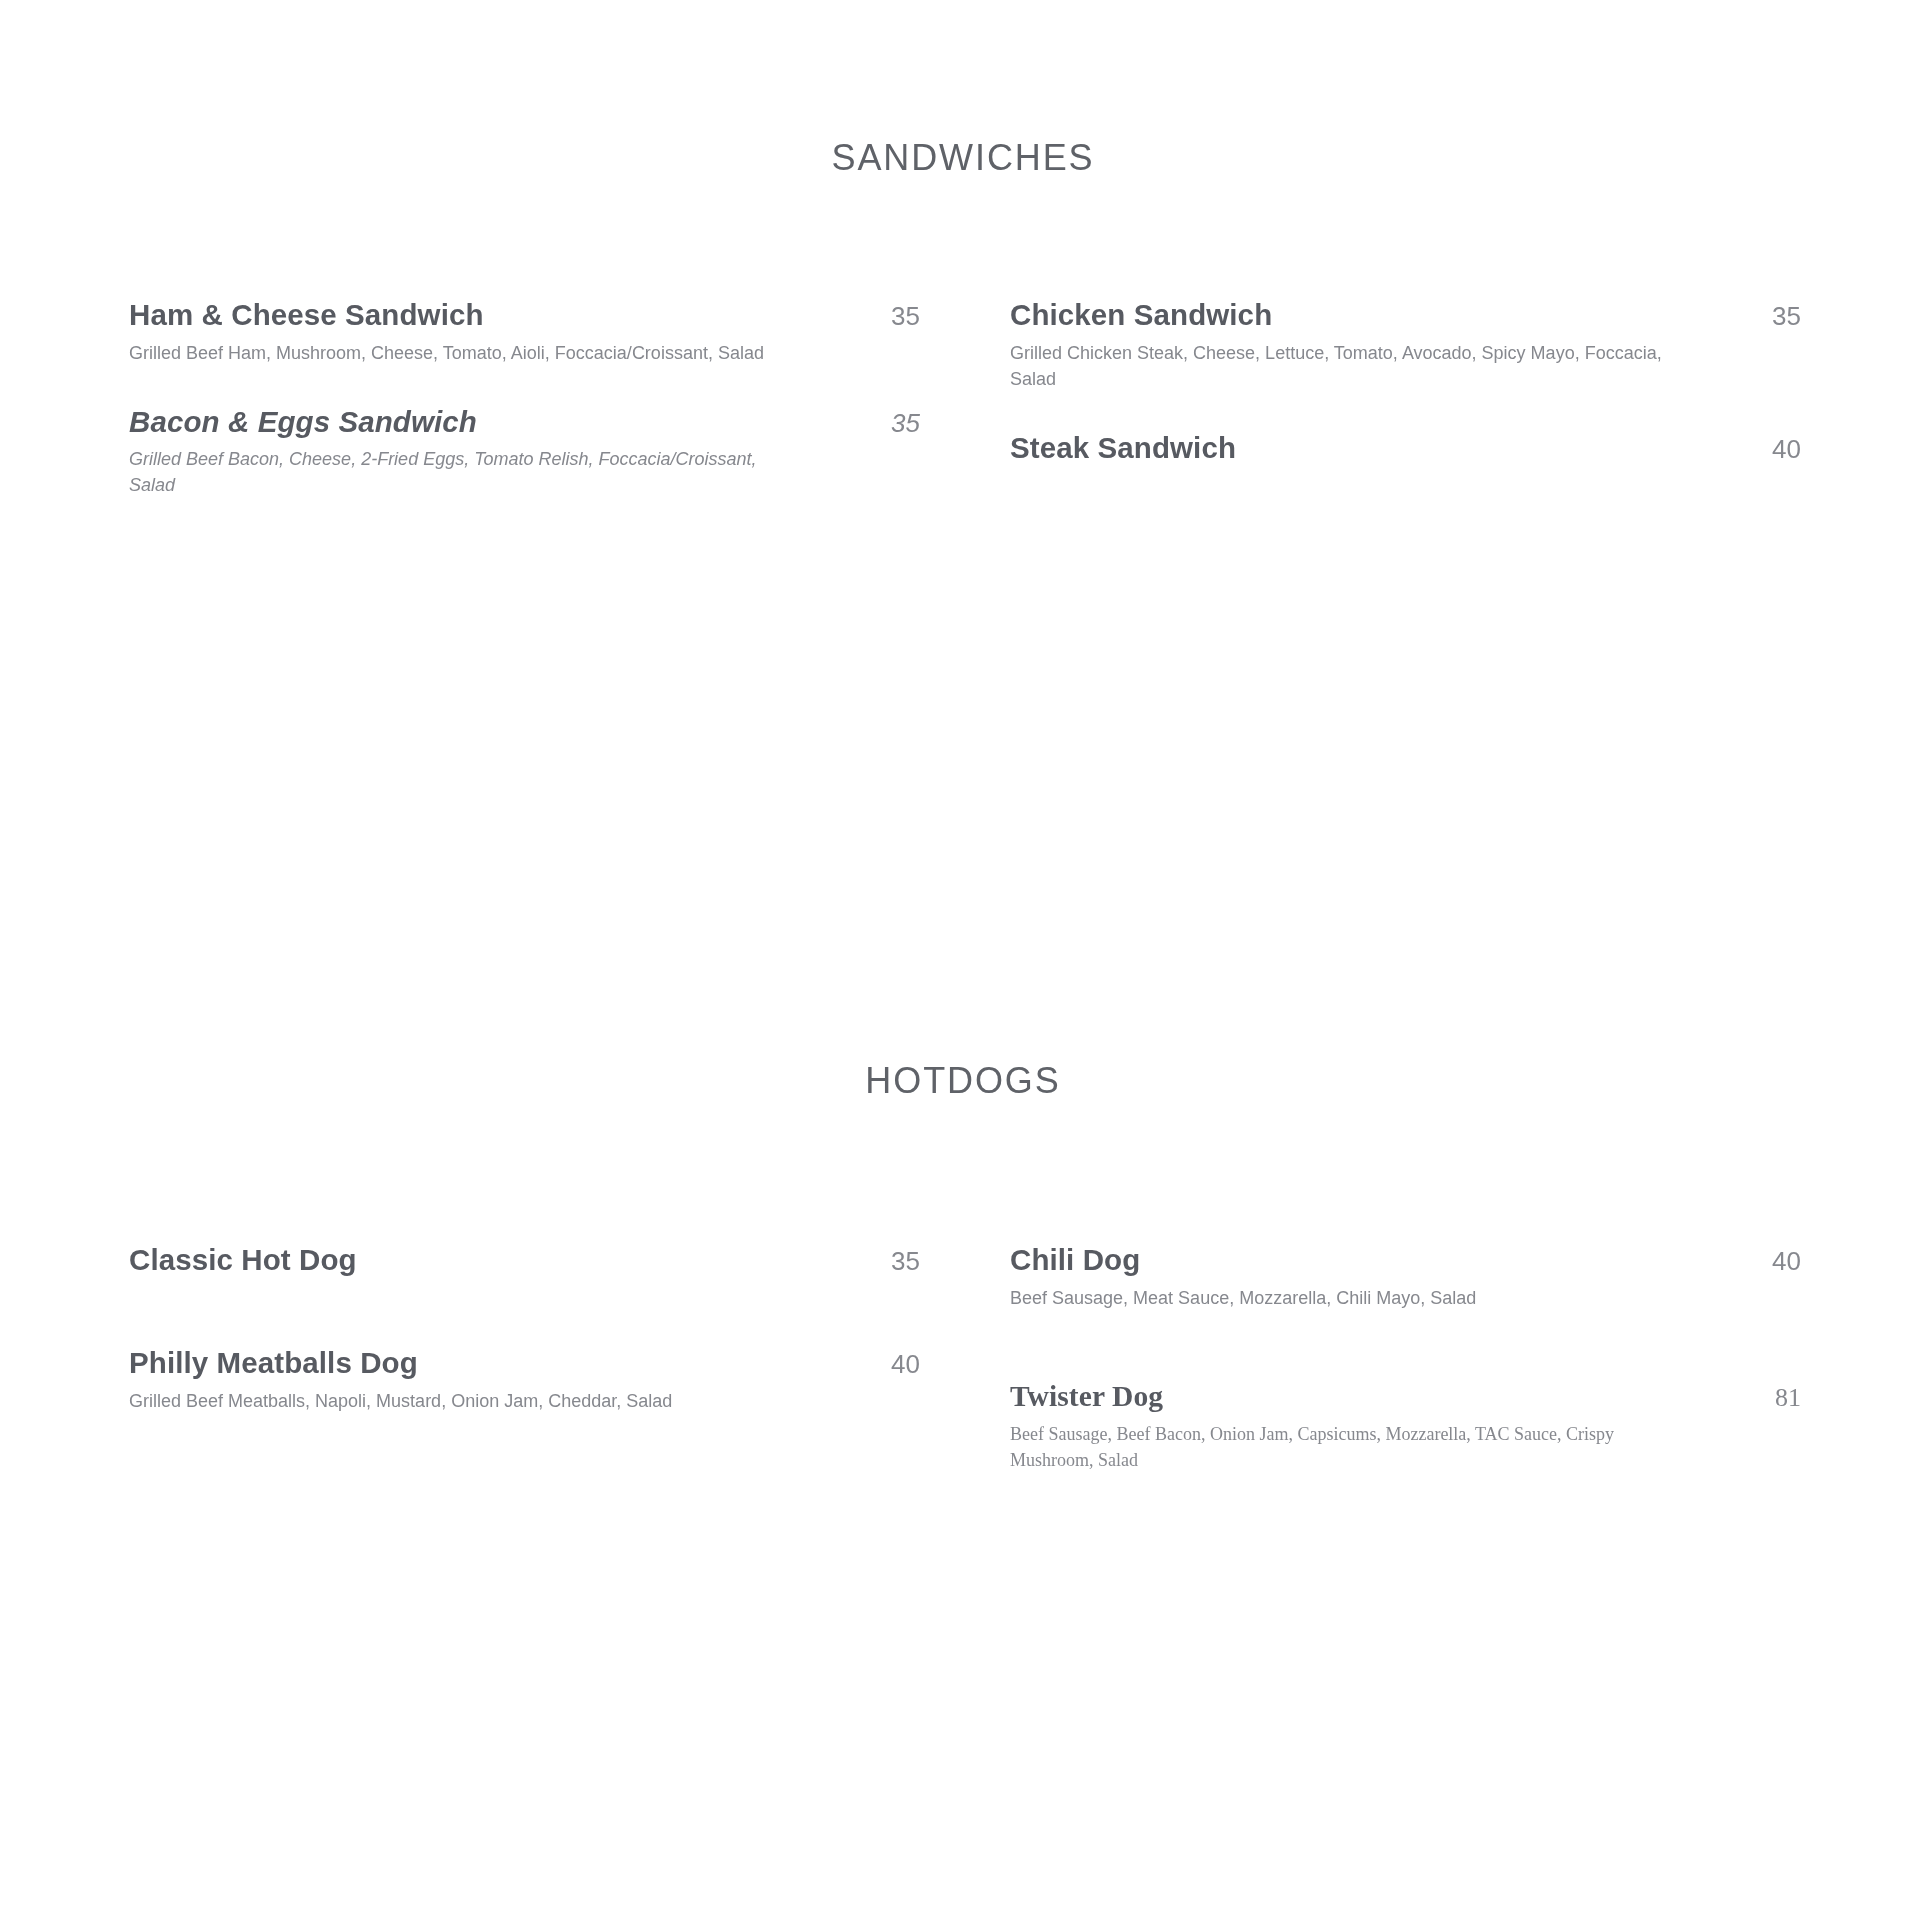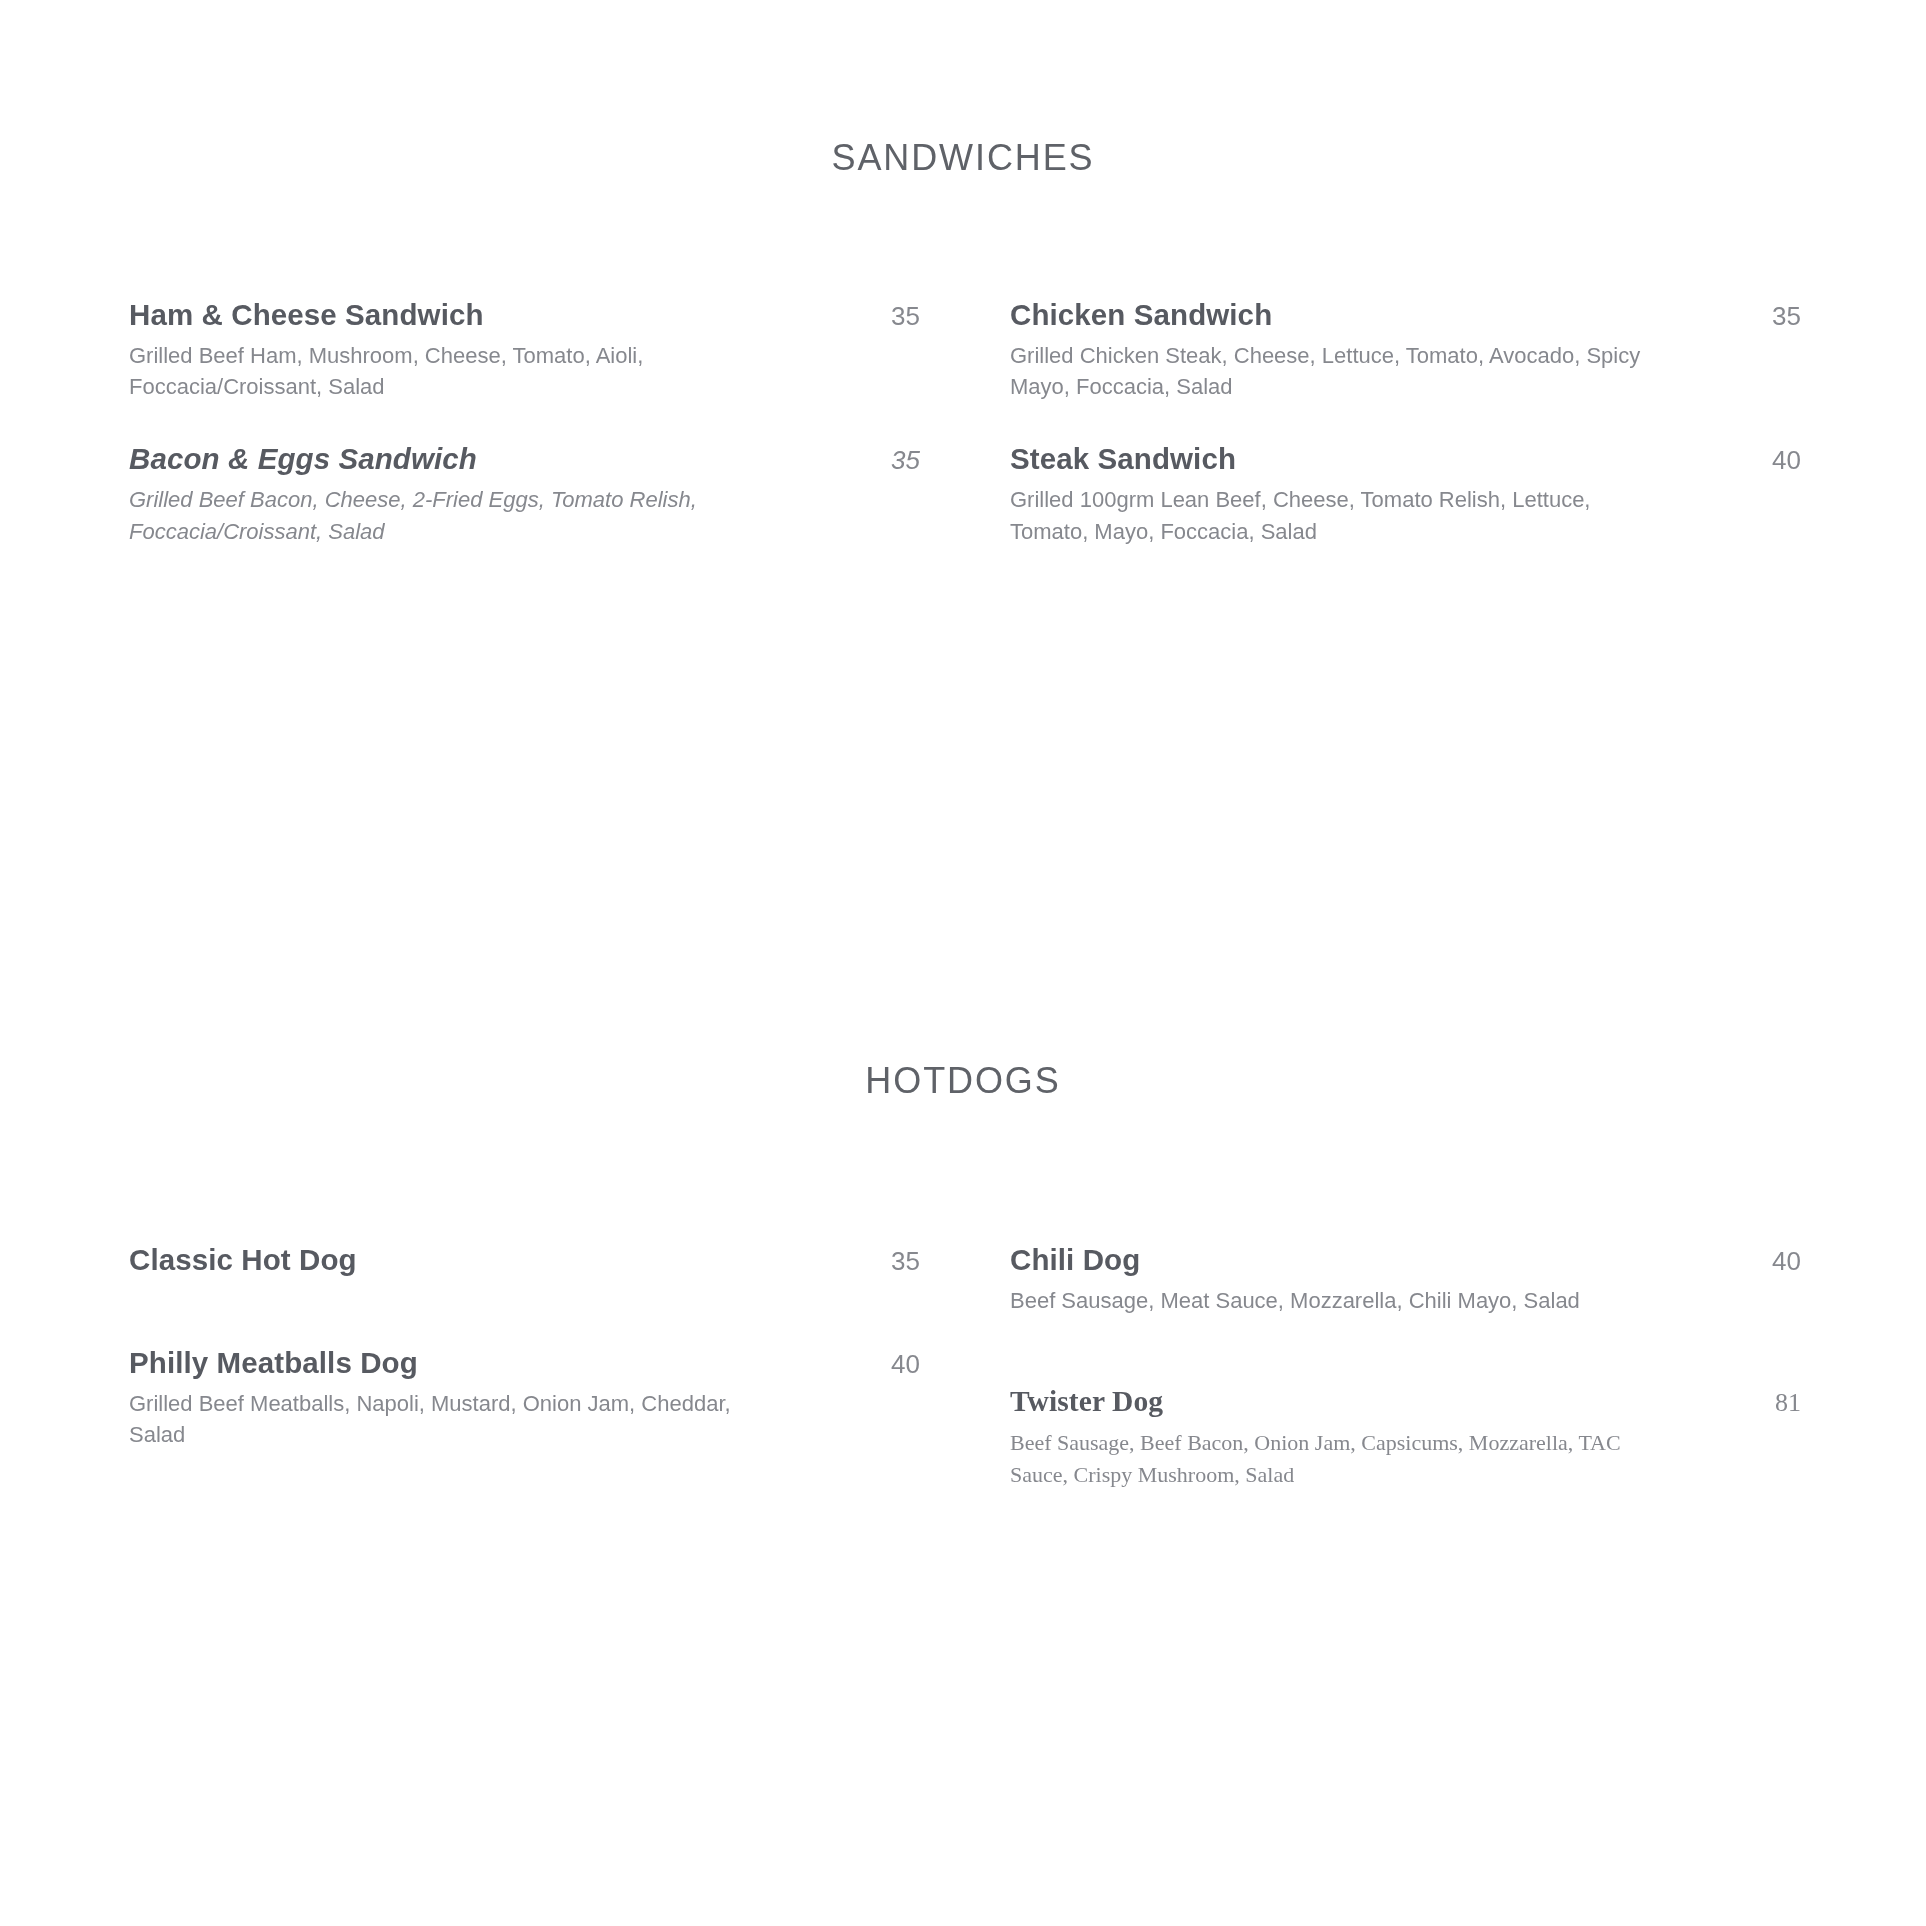--- a/index.html
+++ b/index.html
@@ -67,21 +67,21 @@
 
   .item-price {
     font-size: 26px;
     color: #86888e;
     font-weight: 400;
     padding-left: 25px;
     white-space: nowrap;
   }
 
   .item-desc {
-    font-size: 22px;
+    font-size: 18px;
     line-height: 1.45;
     color: #86888e;
     font-weight: 400;
     max-width: 652px;
   }
 
   
   .col-right .item-price { padding-left: 25px; }
 
 </style>
@@ -123,21 +123,20 @@
             <div class="item-price">35</div>
           </div>
           <div class="item-desc">Grilled Chicken Steak, Cheese, Lettuce, Tomato, Avocado, Spicy Mayo, Foccacia, Salad</div>
         </div>
 
         <div class="item" style="margin-top:38px;">
           <div class="item-head">
             <div class="item-name">Steak Sandwich</div>
             <div class="item-price">40</div>
           </div>
-          <div class="item-desc">Grilled 100grm Lean Beef, Cheese, Tomato Relish, Lettuce, Tomato, Mayo, Foccacia, Salad</div>
         </div>
 
       </div>
 
     </div>
   </div>
 
   <div class="section" style="top:1060px;">
     <h2 class="section-title">HOTDOGS</h2>
 

